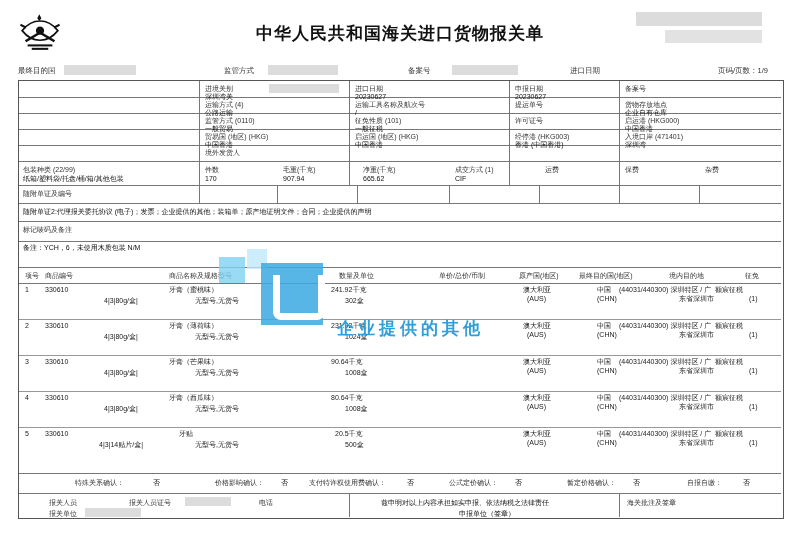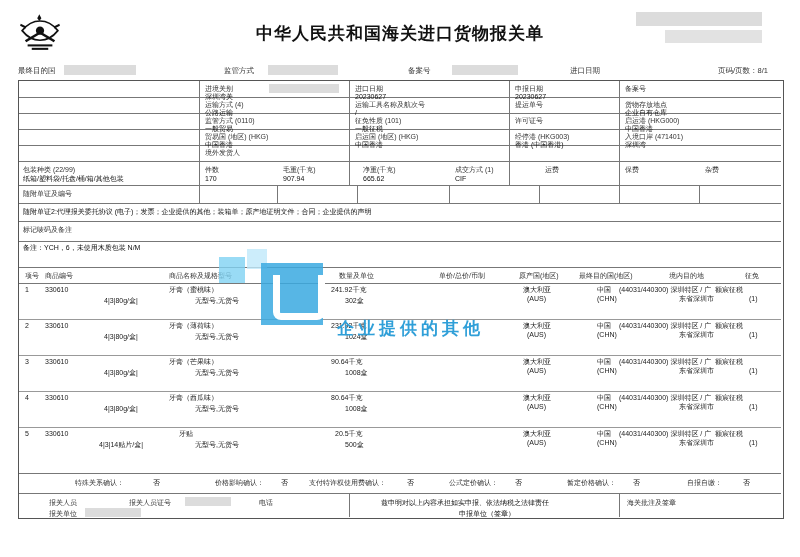--- a/index.html
+++ b/index.html
@@ -85,21 +85,21 @@
   </div>
 
   <div class="topline">
     <span class="lbl tl-1">最终目的国</span>
     <span class="tl-1r"></span>
     <span class="lbl tl-2">监管方式</span>
     <span class="tl-2r"></span>
     <span class="lbl tl-3">备案号</span>
     <span class="tl-3r"></span>
     <span class="lbl tl-4">进口日期</span>
-    <span class="lbl tl-5">页码/页数：8/1</span>
+    <span class="lbl tl-5">页码/页数：1/9</span>
   </div>
 
   <div class="frame">
 
     <div class="hline" style="left:0;top:16px;width:762px;"></div>
     <div class="hline" style="left:0;top:32px;width:762px;"></div>
     <div class="hline" style="left:0;top:48px;width:762px;"></div>
     <div class="hline" style="left:0;top:64px;width:762px;"></div>
     <div class="hline" style="left:0;top:80px;width:762px;"></div>
     <div class="hline" style="left:0;top:104px;width:762px;"></div>

